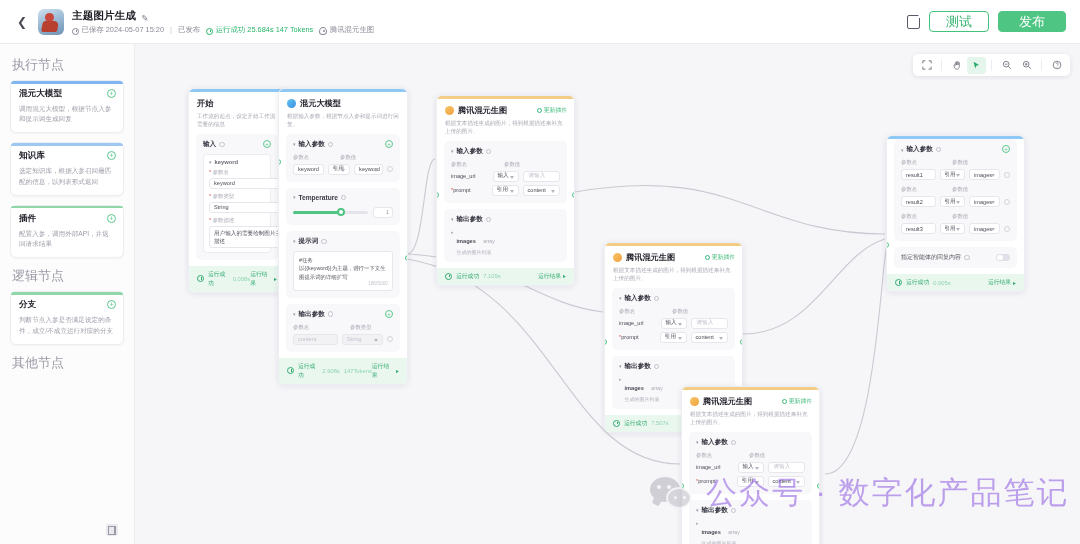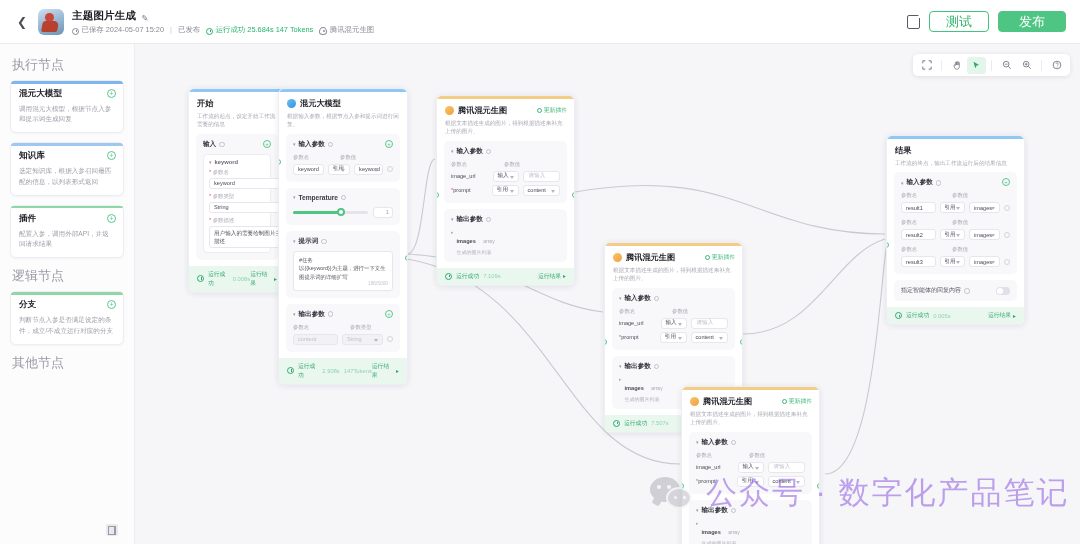--- a/index.html
+++ b/index.html
@@ -691,24 +691,20 @@
           </div>
         </div>
       </div>
 
       <div class="port" style="left:-4px; top:96px;"></div>
       <div class="port" style="right:-4px; top:96px;"></div>
     </div>
 
     <div class="wnode n-result" style="left:751px; top:91px; width:139px;">
       <div class="topstrip"></div>
-      <div class="wn-head">
-        <div class="wn-title">结果</div>
-        <div class="wn-desc">工作流的终点，输出工作流运行后的结果信息</div>
-      </div>
       <div class="sect">
         <div class="sect-hd">
           <span class="caret">▾</span>
           <span>输入参数</span>
           <span class="info-o"></span>
         </div>
         <div class="sect-plus">+</div>
 
         <div class="col-labels">
           <span class="col-lb" style="width:46px;">参数名</span>

